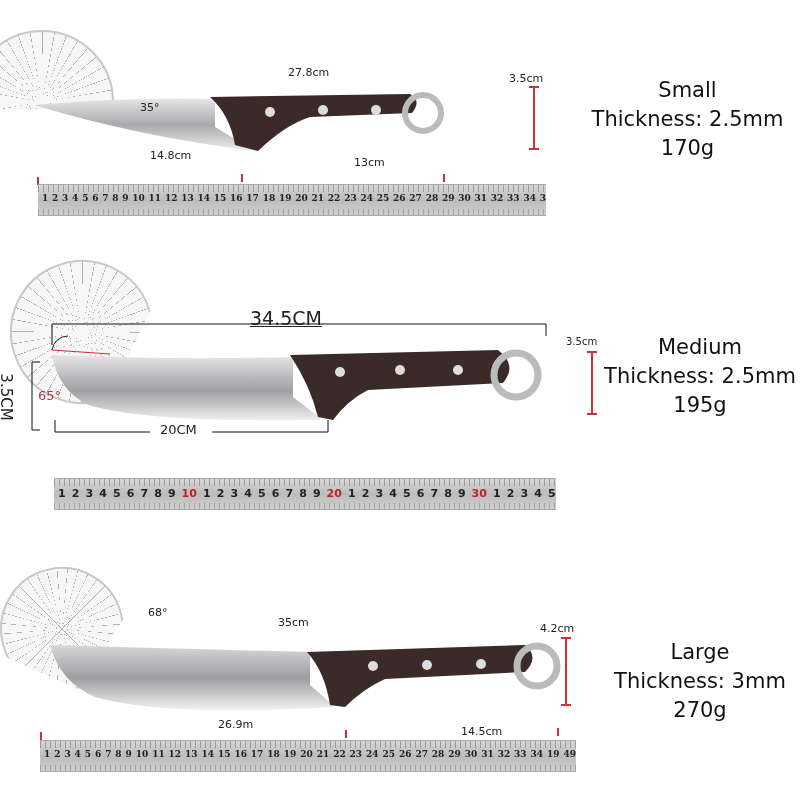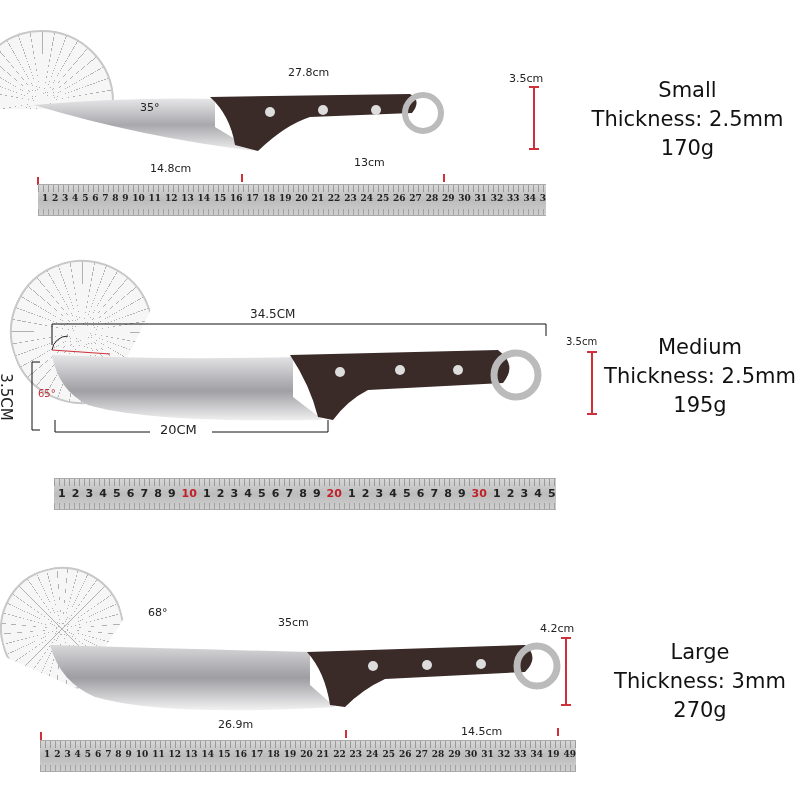--- a/index.html
+++ b/index.html
@@ -36,21 +36,21 @@
     </defs>
     <path d="M4 20 Q100 12 185 14 L185 42 L225 66 Q110 52 4 20Z" fill="url(#bl1)"></path>
     <path d="M180 12 L380 9 Q392 16 382 28 L280 32 Q255 40 228 66 L205 60 Q200 30 180 12Z" fill="#3a2a28"></path>
     <circle cx="240" cy="27" r="5" fill="#ddd"></circle>
       <circle cx="293" cy="25" r="5" fill="#ddd"></circle>
       <circle cx="346" cy="25" r="5" fill="#ddd"></circle>
     <circle cx="393" cy="28" r="18" fill="none" stroke="#bbb" stroke-width="6"></circle>
   </svg>
   <span class="lbl" style="left:140px;top:57px;margin-top:44px;">35°</span>
   <span class="lbl" style="left:262px;top:66px;margin-left:26px;">27.8cm</span>
-  <span class="lbl" style="left:150px;top:162px;">14.8cm</span>
+  <span class="lbl" style="left:150px;top:149px;">14.8cm</span>
   <span class="lbl" style="left:354px;top:156px;">13cm</span>
   <span class="lbl" style="left:509px;top:72px;">3.5cm</span>
   <div class="redbar" style="left:533px;top:86px;height:64px;"></div>
   <div class="redtick" style="left:37px;top:177px;"></div>
   <div class="redtick" style="left:241px;top:174px;"></div>
   <div class="redtick" style="left:443px;top:174px;"></div>
   <div class="ruler" style="left:38px;top:184px;width:508px;">
     <div class="ticks"></div>
       <div class="ticksb"></div>
     <div class="nums" id="r0">
@@ -116,23 +116,23 @@
     <circle cx="468" cy="30" r="22" fill="none" stroke="#bbb" stroke-width="7"></circle>
   </svg>
   <svg class="abs" style="left:0;top:0" width="560" height="200" viewBox="0 0 560 200">
     <polyline points="52,105 52,84 546,84 546,96" fill="none" stroke="#111" stroke-width="1"></polyline>
     <polyline points="40,122 32,122 32,190 40,190" fill="none" stroke="#111" stroke-width="1"></polyline>
     <polyline points="55,180 55,192 150,192" fill="none" stroke="#111" stroke-width="1"></polyline>
     <polyline points="212,192 328,192 328,180" fill="none" stroke="#111" stroke-width="1"></polyline>
     <path d="M52 110 A16 16 0 0 1 68 96" fill="none" stroke="#222" stroke-width="1"></path>
     <line x1="52" y1="110" x2="110" y2="114" stroke="#d0303a" stroke-width="1"></line>
   </svg>
-  <span class="lbl" style="left:250px;top:67px;font-size:12px;">34.5CM</span>
+  <span class="lbl" style="left:250px;top:67px;font-size:19px;text-decoration:underline;">34.5CM</span>
   <span class="lbl" style="left:-18px;top:148px;font-size:15px;transform:rotate(90deg);">3.5CM</span>
-  <span class="lbl" style="left:38px;top:148px;font-size:10px;color:#c0303a;">65°</span>
+  <span class="lbl" style="left:38px;top:148px;font-size:13px;color:#c0303a;">65°</span>
   <span class="lbl" style="left:160px;top:182px;font-size:13px;">20CM</span>
   <span class="lbl" style="left:566px;top:96px;font-size:10px;">3.5cm</span>
   <div class="redbar" style="left:591px;top:111px;height:64px;"></div>
   <div class="ruler ruler2" style="left:54px;top:238px;width:502px;">
     <div class="ticks"></div>
       <div class="ticksb"></div>
     <div class="nums" id="r1">
         <span>1</span>
         <span>2</span>
         <span>3</span>

